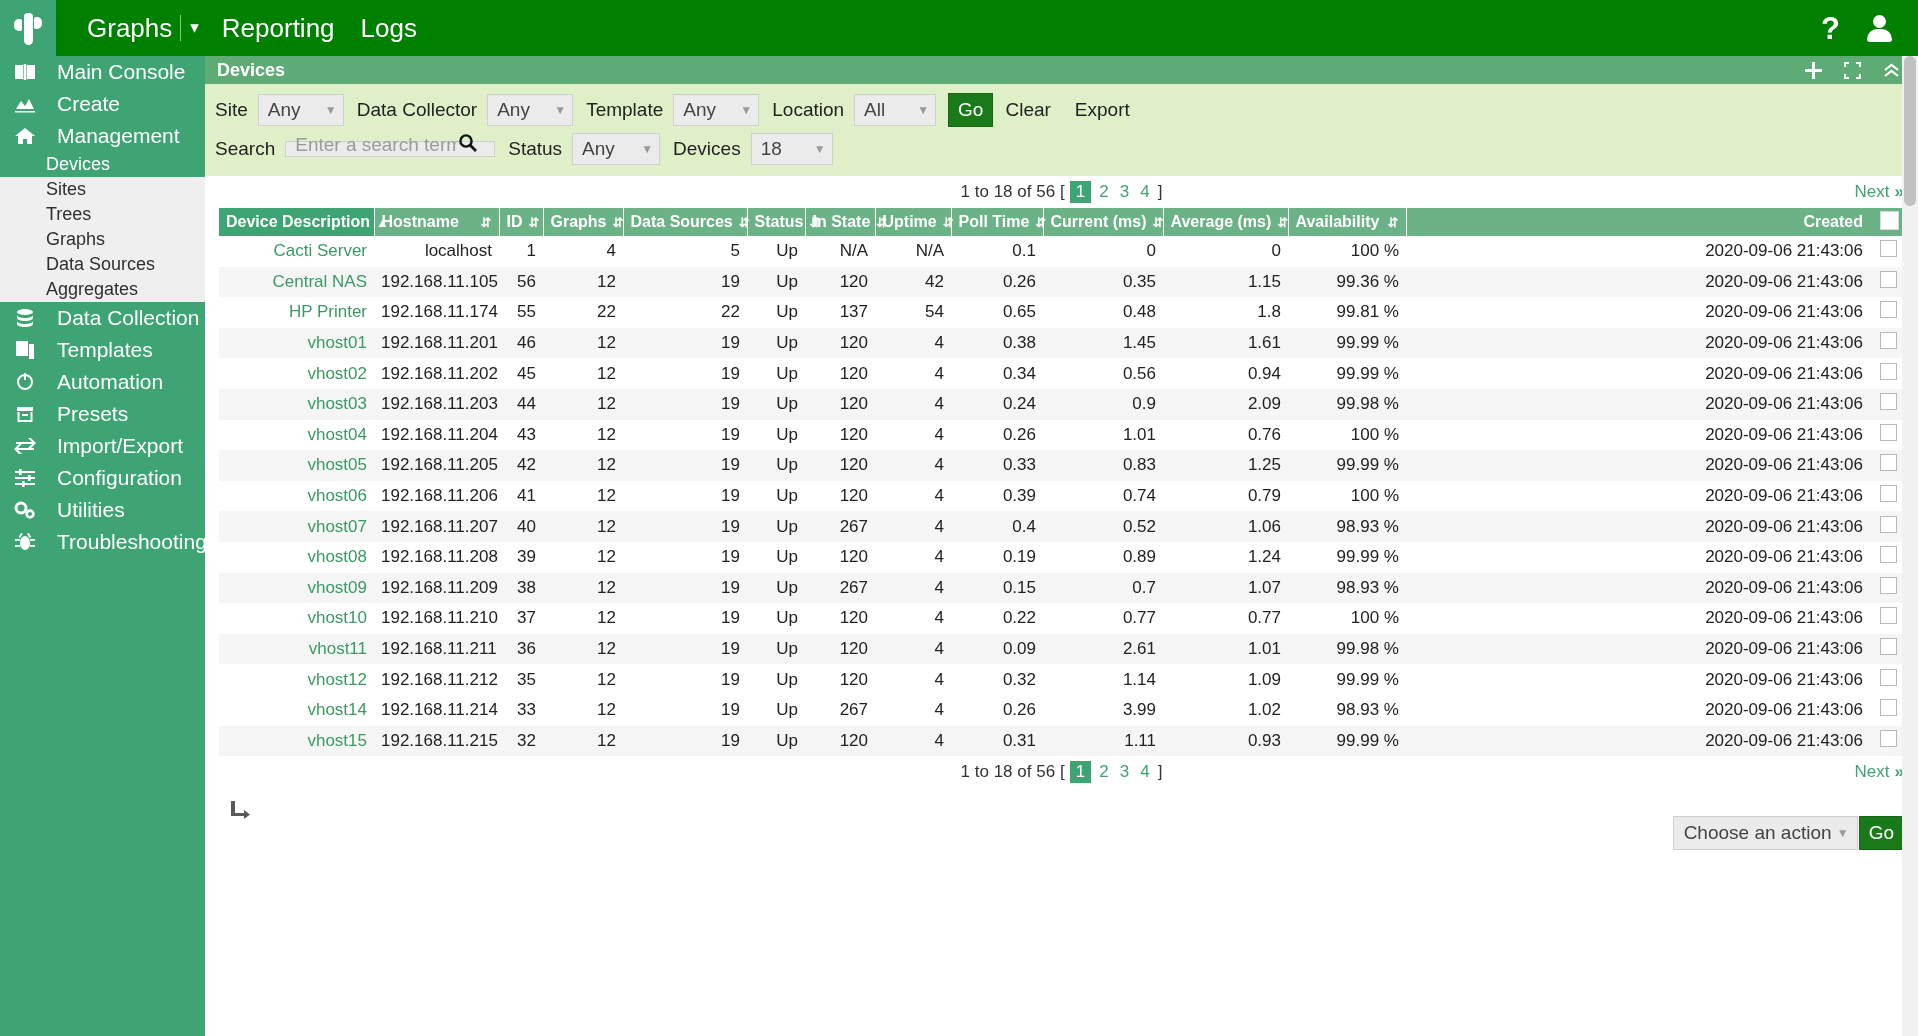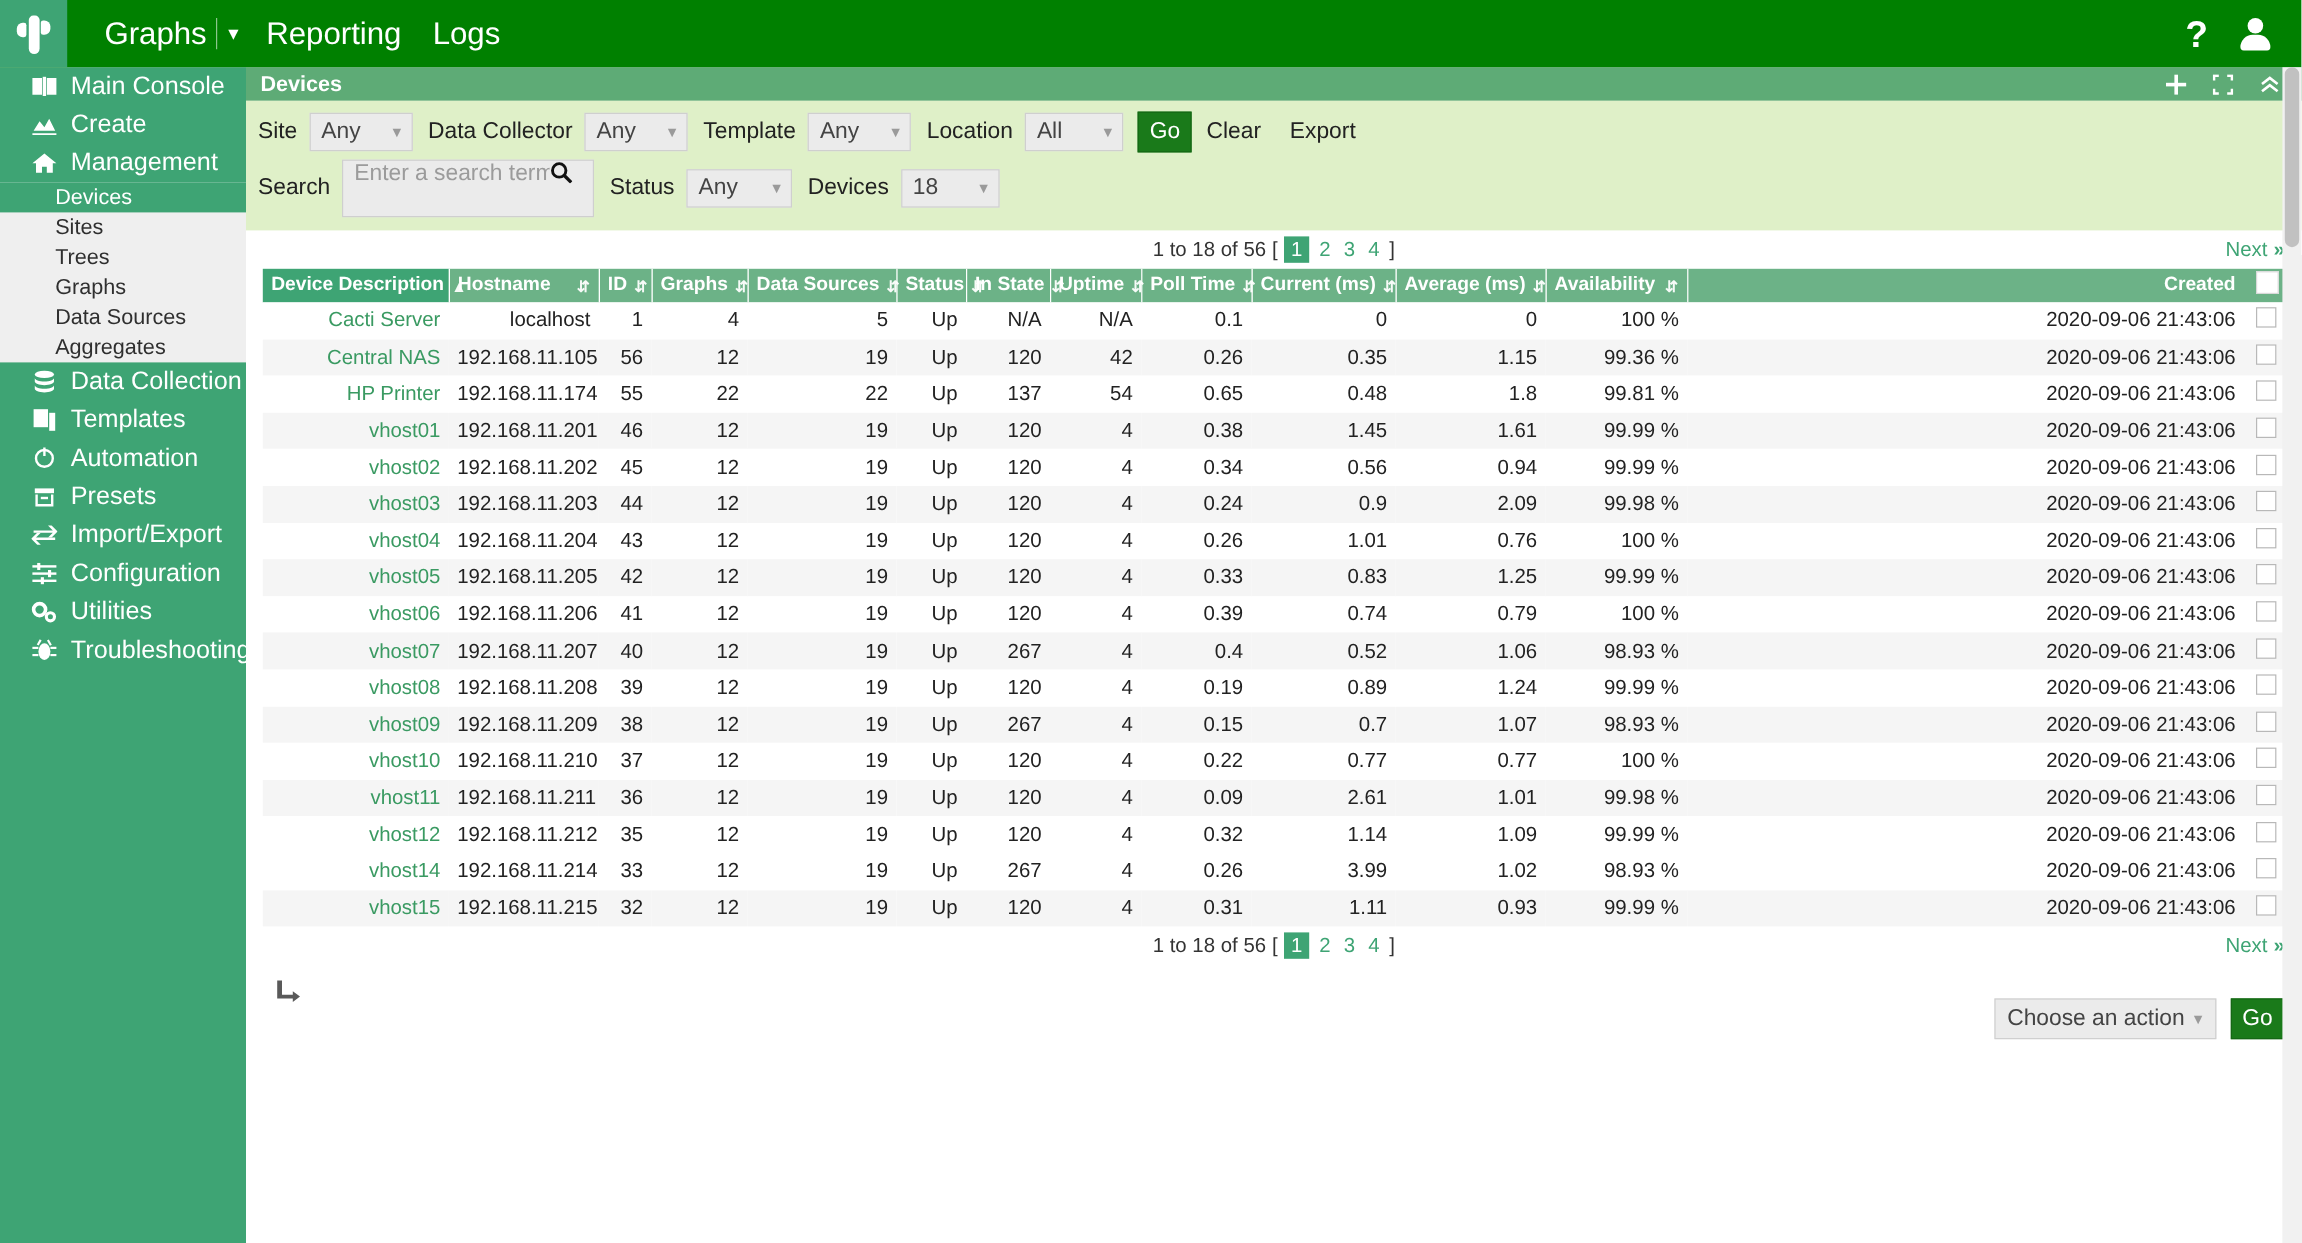--- a/index.html
+++ b/index.html
@@ -62,22 +62,22 @@
 
   
   .body-row { display: flex; flex: 1 1 auto; min-height: 0; }
 
   
   .sidebar {
     width: 205px; flex: 0 0 205px; background: #3ea474; color: #fff;
     padding-top: 0; overflow: hidden;
   }
   .side-item {
-    display: flex; align-items: center; gap: 11px;
-    height: 32px; padding-left: 26px; font-size: 21px; cursor: pointer;
+    display: flex; align-items: center; gap: 21px;
+    height: 32px; padding-left: 14px; font-size: 21px; cursor: pointer;
     white-space: nowrap;
   }
   .side-icon {
     width: 22px; height: 22px; display: flex; align-items: center; justify-content: center;
     flex: 0 0 22px;
   }
   .side-icon svg { display: block; }
   .submenu { background: #efefef; }
   .sub-item {
     height: 25px; padding-left: 46px; font-size: 18px; color: #2f2f2f;
@@ -102,22 +102,22 @@
   .fselect {
     background: #ebebeb; border: 1px solid #cfcfcf; height: 32px; min-width: 82px;
     display: flex; align-items: center; font-size: 19px; color: #444;
     padding: 0 6px 0 9px; cursor: pointer; position: relative;
   }
   .fselect .val { white-space: nowrap; }
   .fselect .arrow {
     margin-left: auto; padding-left: 22px; font-size: 12px; color: #9a9a9a;
   }
   .fsearch {
-    background: #ebebeb; border: 1px solid #cfcfcf; height: 48px; width: 210px;
-    display: flex; align-items: flex-start; padding: 0 17px 0 9px;
+    background: #ebebeb; border: 1px solid #cfcfcf; height: 16px; width: 210px;
+    display: flex; align-items: flex-end; padding: 0 17px 0 9px;
   }
   .fsearch input {
     background: transparent; border: none; outline: none; font-size: 19px;
     color: #333; width: 100%; font-family: "Liberation Sans", sans-serif;
   }
   .fsearch input::placeholder { color: #9b9b9b; }
   .search-icon { margin-left: auto; flex: 0 0 auto; }
   .btn-go {
     background: #1a7a1a; color: #fff; height: 32px; min-width: 42px;
     display: flex; align-items: center; justify-content: center;
@@ -176,21 +176,21 @@
   td.name a { color: #3a9a62; text-decoration: none; cursor: pointer; }
   td.host { text-align: left; color: #222; }
   td.grn { color: #3a9a62; cursor: pointer; }
   td.status-up { color: #86c79a; }
   td.cbcell { text-align: right; padding-right: 6px; }
 
   
   .bottombar { position: relative; padding: 10px 14px 0 14px; min-height: 70px; }
   .arrow-ret { width: 26px; height: 26px; margin-left: 8px; }
   .action-area {
-    position: absolute; right: 14px; bottom: 8px; display: flex; align-items: center; gap: 12px;
+    position: absolute; right: 14px; bottom: 8px; display: flex; align-items: center; gap: 1px;
   }
   .action-select {
     background: #ebebeb; border: 1px solid #cfcfcf; height: 34px; width: 185px;
     display: flex; align-items: center; font-size: 19px; color: #444; padding: 0 8px 0 10px;
     cursor: pointer;
   }
   .action-select .arrow { margin-left: auto; font-size: 12px; color: #9a9a9a; }
   .vscroll {
     position: absolute; right: 0; top: 56px; width: 16px; bottom: 0; background: #f1f1f1;
   }

